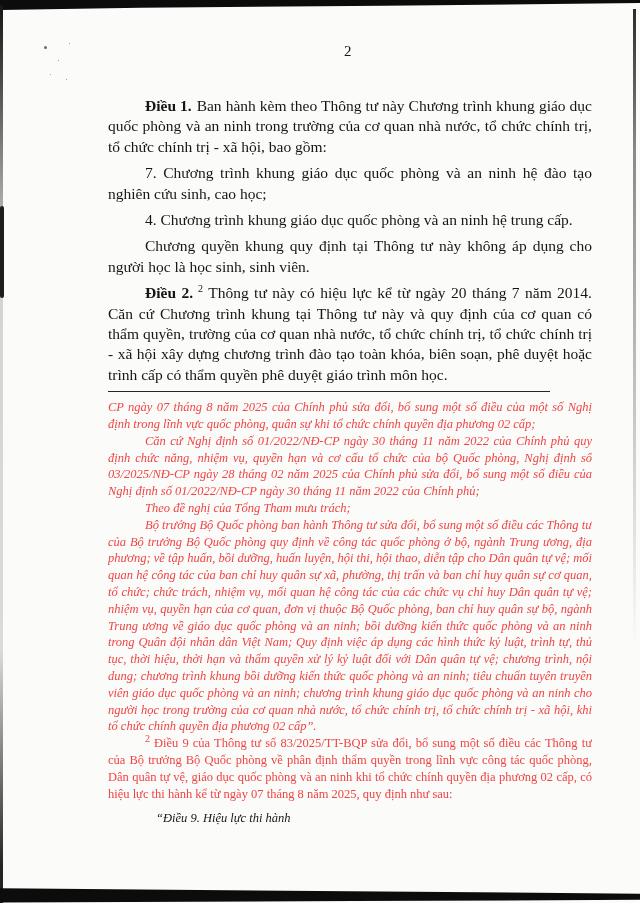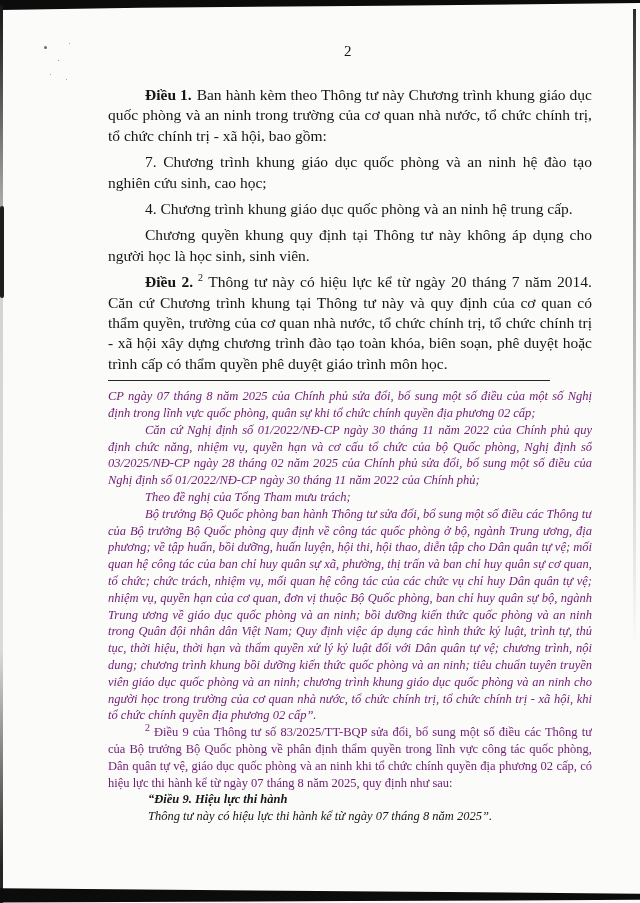--- a/index.html
+++ b/index.html
@@ -44,43 +44,43 @@
 
   
   .pageno {
     position:absolute; top:43px; left:0; width:640px;
     text-align:center; text-indent:56px;
     font-size:15px; letter-spacing:.5px;
   }
 
   
   .col {
-    position:absolute; left:108px; top:85px; width:484px; height:801px;
+    position:absolute; left:108px; top:96px; width:484px; height:801px;
     overflow:hidden;
   }
   p.body {
     margin:0 0 6px; font-size:15.5px; line-height:20.4px;
     text-align:justify; text-indent:37px;
   }
   .albl { font-weight:bold; margin-right:5px; }
   sup.ref { font-size:10px; line-height:0; vertical-align:super; }
 
   .fnsep {
     width:442px; height:0; margin:6px 0 7px;
     border:0; border-top:1.6px solid #262626;
   }
   p.fn {
     margin:0; font-size:12.5px; line-height:16.8px;
-    text-align:justify; text-indent:37px; font-style:italic; color:#701a75;
+    text-align:justify; text-indent:37px; font-style:italic; color:#ef4444;
   }
   p.fn.cont { text-indent:0; }
   p.fn.roman { font-style:normal; }
   .fnmark { margin-right:4px; font-style:normal; }
-  p.fnq-h { margin:0; font-size:12.5px; line-height:16.8px; text-indent:40px;
-            font-style:italic; font-weight:bold; }
+  p.fnq-h { margin:8px; font-size:12.5px; line-height:16.8px; text-indent:40px;
+            font-style:italic; font-weight:normal; }
   p.fnq-b { margin:0; font-size:12.5px; line-height:16.8px; text-indent:40px;
             font-style:italic; }
 </style>
 </head>
 <body>
 
 <div class="page">
 
   <div class="edge-top"></div>
   <div class="edge-left"></div>
@@ -105,19 +105,18 @@
 
     <section>
       <p class="fn cont">CP ngày 07 tháng 8 năm 2025 của Chính phủ sửa đổi, bổ sung một số điều của một số Nghị định trong lĩnh vực quốc phòng, quân sự khi tổ chức chính quyền địa phương 02 cấp;</p>
       <p class="fn">Căn cứ Nghị định số 01/2022/NĐ-CP ngày 30 tháng 11 năm 2022 của Chính phủ quy định chức năng, nhiệm vụ, quyền hạn và cơ cấu tổ chức của bộ Quốc phòng, Nghị định số 03/2025/NĐ-CP ngày 28 tháng 02 năm 2025 của Chính phủ sửa đổi, bổ sung một số điều của Nghị định số 01/2022/NĐ-CP ngày 30 tháng 11 năm 2022 của Chính phủ;</p>
       <p class="fn">Theo đề nghị của Tổng Tham mưu trách;</p>
       <p class="fn">Bộ trưởng Bộ Quốc phòng ban hành Thông tư sửa đổi, bổ sung một số điều các Thông tư của Bộ trưởng Bộ Quốc phòng quy định về công tác quốc phòng ở bộ, ngành Trung ương, địa phương; về tập huấn, bồi dưỡng, huấn luyện, hội thi, hội thao, diễn tập cho Dân quân tự vệ; mối quan hệ công tác của ban chỉ huy quân sự xã, phường, thị trấn và ban chỉ huy quân sự cơ quan, tổ chức; chức trách, nhiệm vụ, mối quan hệ công tác của các chức vụ chỉ huy Dân quân tự vệ; nhiệm vụ, quyền hạn của cơ quan, đơn vị thuộc Bộ Quốc phòng, ban chỉ huy quân sự bộ, ngành Trung ương về giáo dục quốc phòng và an ninh; bồi dưỡng kiến thức quốc phòng và an ninh trong Quân đội nhân dân Việt Nam; Quy định việc áp dụng các hình thức kỷ luật, trình tự, thủ tục, thời hiệu, thời hạn và thẩm quyền xử lý kỷ luật đối với Dân quân tự vệ; chương trình, nội dung; chương trình khung bồi dưỡng kiến thức quốc phòng và an ninh; tiêu chuẩn tuyên truyền viên giáo dục quốc phòng và an ninh; chương trình khung giáo dục quốc phòng và an ninh cho người học trong trường của cơ quan nhà nước, tổ chức chính trị, tổ chức chính trị - xã hội, khi tổ chức chính quyền địa phương 02 cấp”.</p>
 
       <p class="fn roman"><sup class="ref fnmark">2</sup><span>Điều 9 của Thông tư số 83/2025/TT-BQP sửa đổi, bổ sung một số điều các Thông tư của Bộ trưởng Bộ Quốc phòng về phân định thẩm quyền trong lĩnh vực công tác quốc phòng, Dân quân tự vệ, giáo dục quốc phòng và an ninh khi tổ chức chính quyền địa phương 02 cấp, có hiệu lực thi hành kể từ ngày 07 tháng 8 năm 2025, quy định như sau:</span></p>
 
       <p class="fnq-h">“Điều 9. Hiệu lực thi hành</p>
-      <p class="fnq-b">Thông tư này có hiệu lực thi hành kể từ ngày 07 tháng 8 năm 2025”.</p>
     </section>
 
   </main>
 
   <div class="edge-bottom"></div>
 </div>
 
 </body></html>

